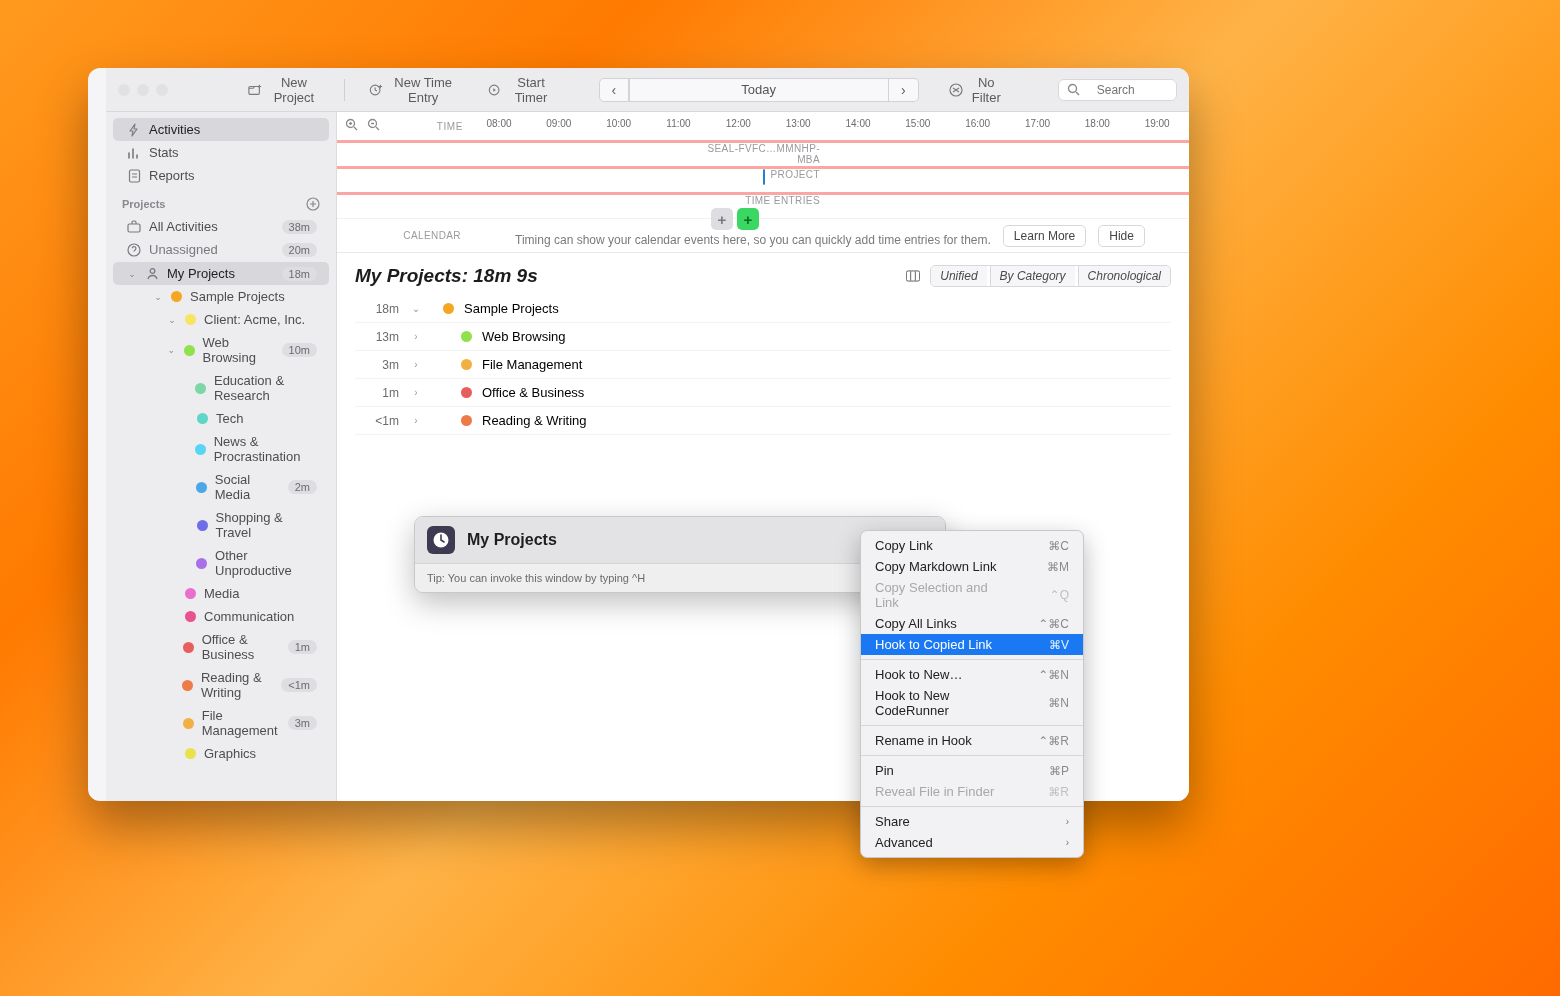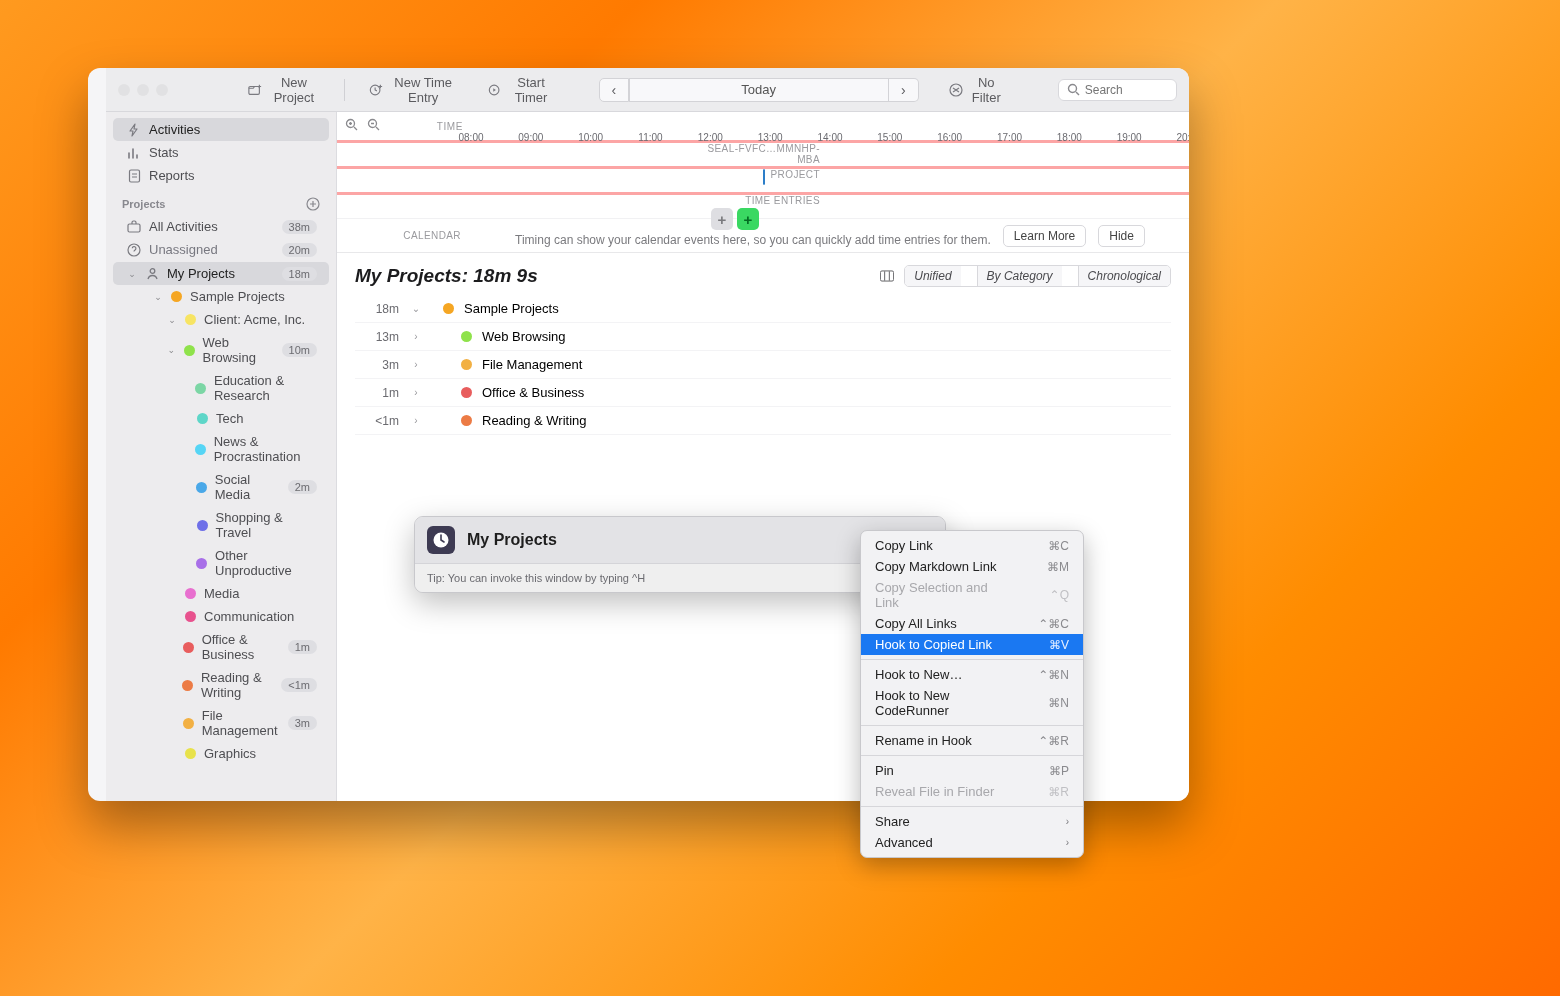--- a/index.html
+++ b/index.html
@@ -8,56 +8,56 @@
   .titlebar { height: 44px; background: #ececee; display: flex; align-items: center; padding: 0 12px; gap: 10px; border-bottom: 1px solid #d8d8dc; }
   .traffic { display: flex; gap: 7px; margin-right: 60px; opacity: 0.35; }
   .dot { width: 12px; height: 12px; border-radius: 50%; background: #cfcfcf; }
   .toolbar-btn { display: flex; align-items: center; gap: 6px; padding: 4px 10px; border-radius: 5px; color: #5b5b5f; font-size: 13px; background: transparent; border: none; cursor: pointer; }
   .toolbar-sep { width: 1px; height: 22px; background: #d0d0d4; margin: 0 4px; }
   .nav-arrows { display: flex; align-items: center; gap: 0; }
   .nav-arrows .arrow { width: 30px; height: 24px; display: flex; align-items: center; justify-content: center; border: 1px solid #d3d3d7; background: #f8f8fa; color: #5b5b5f; font-size: 14px; }
   .nav-arrows .arrow:first-child { border-radius: 5px 0 0 5px; }
   .nav-arrows .arrow:last-child { border-radius: 0 5px 5px 0; border-left: none; }
   .flex-spacer { flex: 1; }
-  .search-box { display: flex; align-items: center; gap: 4px; background: #fff; border: 1px solid #d8d8dc; border-radius: 6px; padding: 3px 8px; width: 145px; }
+  .search-box { display: flex; align-items: center; gap: 16px; background: #fff; border: 1px solid #d8d8dc; border-radius: 6px; padding: 3px 8px; width: 145px; }
   .search-box input { border: none; outline: none; font-size: 12px; width: 100%; background: transparent; color: #555; }
   .body-row { display: flex; flex: 1; min-height: 0; }
   .sidebar { width: 231px; background: #edecee; border-right: 1px solid #dcdce0; overflow-y: auto; padding: 6px 0 14px; }
   .sb-item { display: flex; align-items: center; gap: 8px; padding: 4px 12px 4px 14px; font-size: 13px; color: #4e4e52; border-radius: 5px; margin: 0 7px; cursor: pointer; position: relative; }
   .sb-item.active { background: #d8d8dc; color: #222; font-weight: 500; }
   .sb-item.muted { color: #787880; }
   .sb-badge { margin-left: auto; font-size: 11px; color: #6b6b70; background: #dedee2; border-radius: 8px; padding: 1px 7px; }
   .sb-section { display: flex; align-items: center; justify-content: space-between; padding: 10px 16px 4px; font-size: 11px; color: #88888e; font-weight: 600; }
   .sb-icon { width: 14px; height: 14px; display: inline-flex; align-items: center; justify-content: center; color: #7a7a80; flex-shrink: 0; }
   .color-dot { width: 11px; height: 11px; border-radius: 50%; flex-shrink: 0; }
   .chev { width: 10px; display: inline-block; color: #8a8a8e; font-size: 9px; text-align: center; }
   .indent-2 { padding-left: 40px; }
   .indent-3 { padding-left: 54px; }
   .indent-4 { padding-left: 66px; }
   .main { flex: 1; display: flex; flex-direction: column; background: #fff; min-width: 0; }
   .timeline-hdr { background: #fff; border-bottom: 1px solid #e8e8ea; position: relative; }
   .tl-toprow { display: flex; align-items: center; height: 28px; position: relative; }
   .tl-left { width: 134px; display: flex; align-items: center; gap: 6px; padding-left: 8px; }
   .tl-zoom { width: 16px; height: 16px; color: #8a8a8e; font-size: 13px; }
   .tl-scale { position: relative; flex: 1; height: 28px; font-size: 10px; color: #6b6b70; }
-  .tl-tick { position: absolute; top: 20px; transform: translateX(-50%); }
+  .tl-tick { position: absolute; top: 6px; transform: translateX(-50%); margin-left: 28px; }
   .tl-lane { display: flex; align-items: center; height: 26px; border-top: 3px solid #fca5a5; flex-direction: column; }
   .tl-lane .lane-label { width: 134px; text-align: right; padding-right: 10px; font-size: 10px; letter-spacing: 0.4px; color: #9a9a9e; }
   .tl-lane .lane-body { flex: 1; position: relative; height: 100%; }
   .blk { position: absolute; top: 4px; height: 16px; border-radius: 2px; }
   .cal-msg-row { display: flex; align-items: center; height: 34px; }
   .cal-msg-row .lane-label { width: 134px; text-align: right; padding-right: 10px; font-size: 10px; letter-spacing: 0.4px; color: #9a9a9e; }
   .cal-msg { flex: 1; display: flex; align-items: flex-end; justify-content: center; gap: 12px; font-size: 12px; color: #7a7a7e; }
   .pill-btn { background: #fff; border: 1px solid #d8d8dc; border-radius: 5px; padding: 3px 10px; font-size: 12px; color: #444; cursor: pointer; }
   .add-btn { width: 22px; height: 22px; border-radius: 5px; display: inline-flex; align-items: center; justify-content: center; font-size: 15px; font-weight: 600; }
   .add-green { background: #3ad862; color: #036b22; }
   .add-grey { background: #dedee2; color: #7a7a7e; }
   .section-hdr { display: flex; align-items: center; justify-content: space-between; padding: 12px 18px 8px; font-style: italic; }
   .section-title { font-size: 19px; font-weight: 700; color: #1c1c1e; }
-  .view-tabs { display: flex; gap: 16px; border: 1px solid #d8d8dc; border-radius: 5px; overflow: hidden; font-size: 12px; }
+  .view-tabs { display: flex; gap: 3px; border: 1px solid #d8d8dc; border-radius: 5px; overflow: hidden; font-size: 12px; }
   .view-tabs .tab { padding: 3px 9px; color: #4a4a4e; background: #f6f6f8; border-left: 1px solid #d8d8dc; cursor: pointer; }
   .view-tabs .tab:first-child { border-left: none; }
   .cat-list { padding: 0 18px 12px; }
   .cat-row { display: flex; align-items: center; gap: 10px; padding: 6px 0; font-size: 13px; border-bottom: 1px solid #f3f3f5; }
   .cat-row .dur { width: 44px; text-align: right; color: #6b6b70; font-size: 12px; }
   .cat-row .exp { width: 14px; text-align: center; color: #9a9a9e; font-size: 10px; }
   .popup { position: absolute; left: 414px; top: 516px; width: 532px; background: #efefef; border: 1px solid #c8c8cc; border-radius: 9px; box-shadow: 0 10px 30px rgba(0,0,0,0.25); overflow: hidden; }
   .popup-head { display: flex; align-items: center; gap: 12px; padding: 9px 12px; border-bottom: 1px solid #d4d4d8; background: #e3e3e6; }
   .popup-app-icon { width: 28px; height: 28px; border-radius: 6px; background: #3d3a52; display: flex; align-items: center; justify-content: center; }
   .popup-title { font-size: 16px; font-weight: 600; color: #1e1e1e; flex: 1; }

